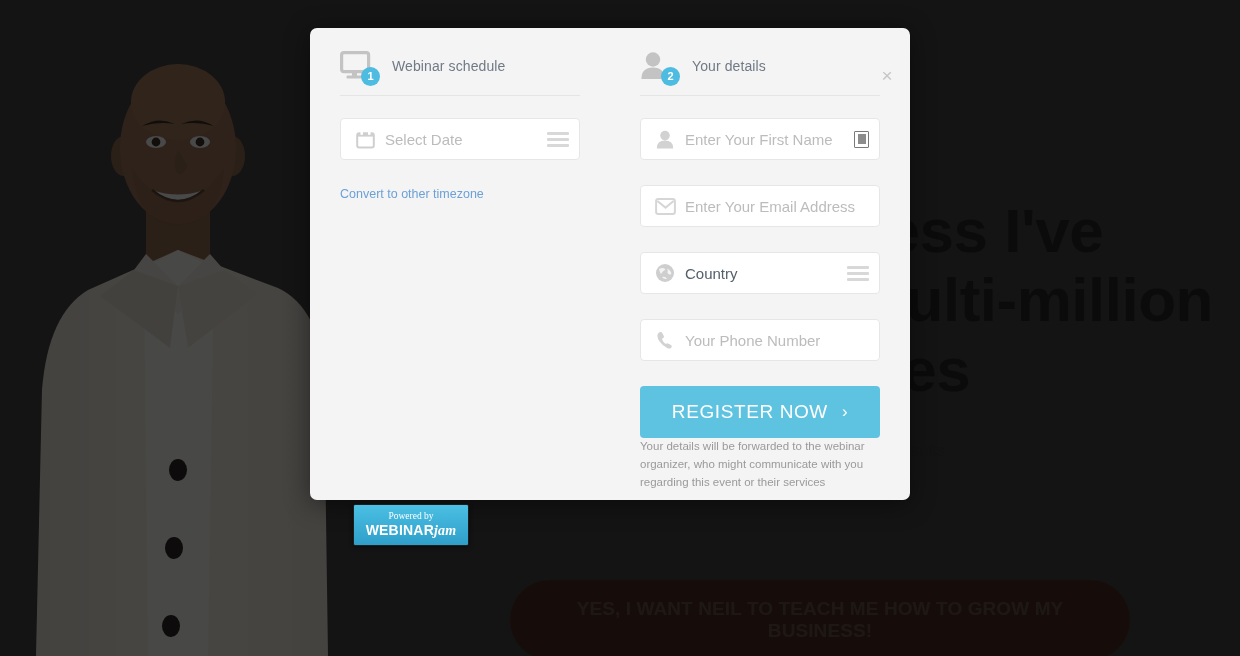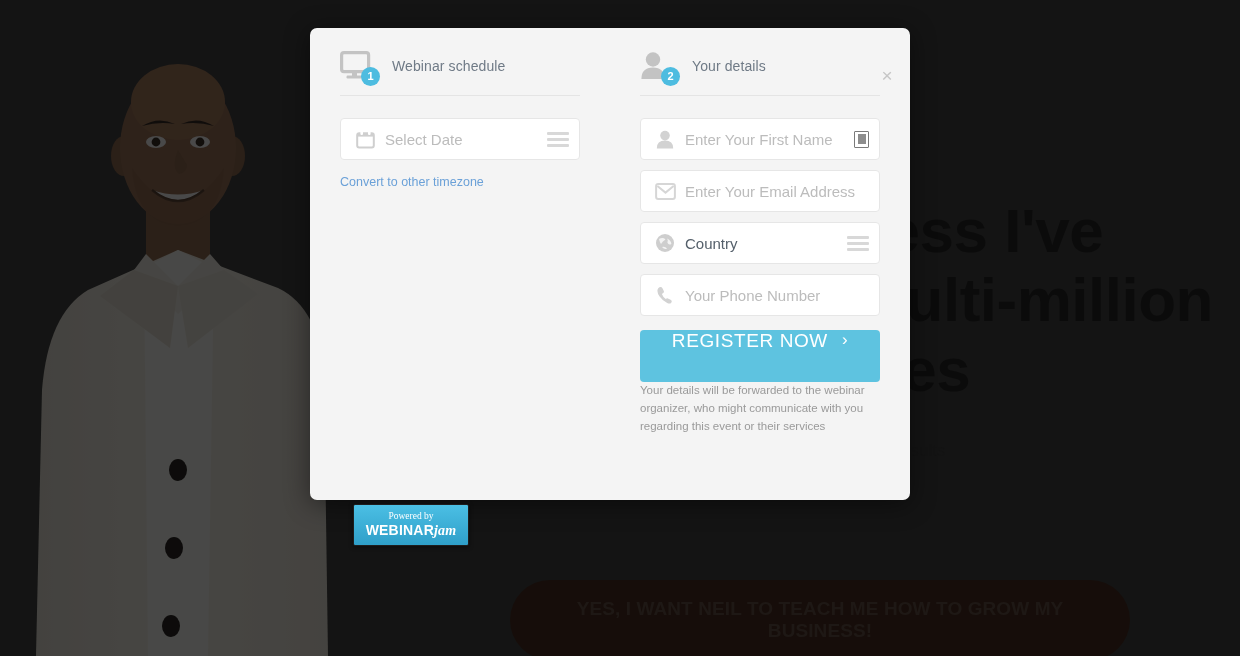--- a/index.html
+++ b/index.html
@@ -174,21 +174,21 @@
 
   
   .field {
     position: relative;
     display: flex;
     align-items: center;
     height: 42px;
     background: #ffffff;
     border: 1px solid #e6e6e6;
     border-radius: 4px;
-    margin-bottom: 10px;
+    margin-bottom: 25px;
     padding: 0 10px 0 12px;
     cursor: pointer;
   }
 
   .field-icon {
     width: 24px;
     flex: none;
     display: flex;
     align-items: center;
     justify-content: center;
@@ -234,21 +234,21 @@
     justify-content: center;
     cursor: pointer;
   }
   .autofill-icon span {
     width: 8px;
     height: 10px;
     background: #8d8d8d;
     display: block;
   }
 
-  #date-field { margin-bottom: 12px; }
+  #date-field { margin-bottom: 24px; }
 
   .timezone-note {
     font-size: 12.5px;
     color: #9b9b9b;
     line-height: 1.5;
     margin-bottom: 8px;
   }
 
   .timezone-link {
     font-size: 12.5px;
@@ -263,20 +263,21 @@
     height: 52px;
     margin-top: 14px;
     border: none;
     border-radius: 4px;
     background: #5ec3e0;
     color: #ffffff;
     font-size: 19px;
     letter-spacing: 0.6px;
     cursor: pointer;
     display: flex;
+    align-items: center;
     justify-content: center;
     gap: 14px;
     font-family: "Liberation Sans", sans-serif;
   }
 
   #register-button .chev { font-size: 17px; }
 
   .disclaimer {
     margin-top: 0;
     font-size: 11.5px;

